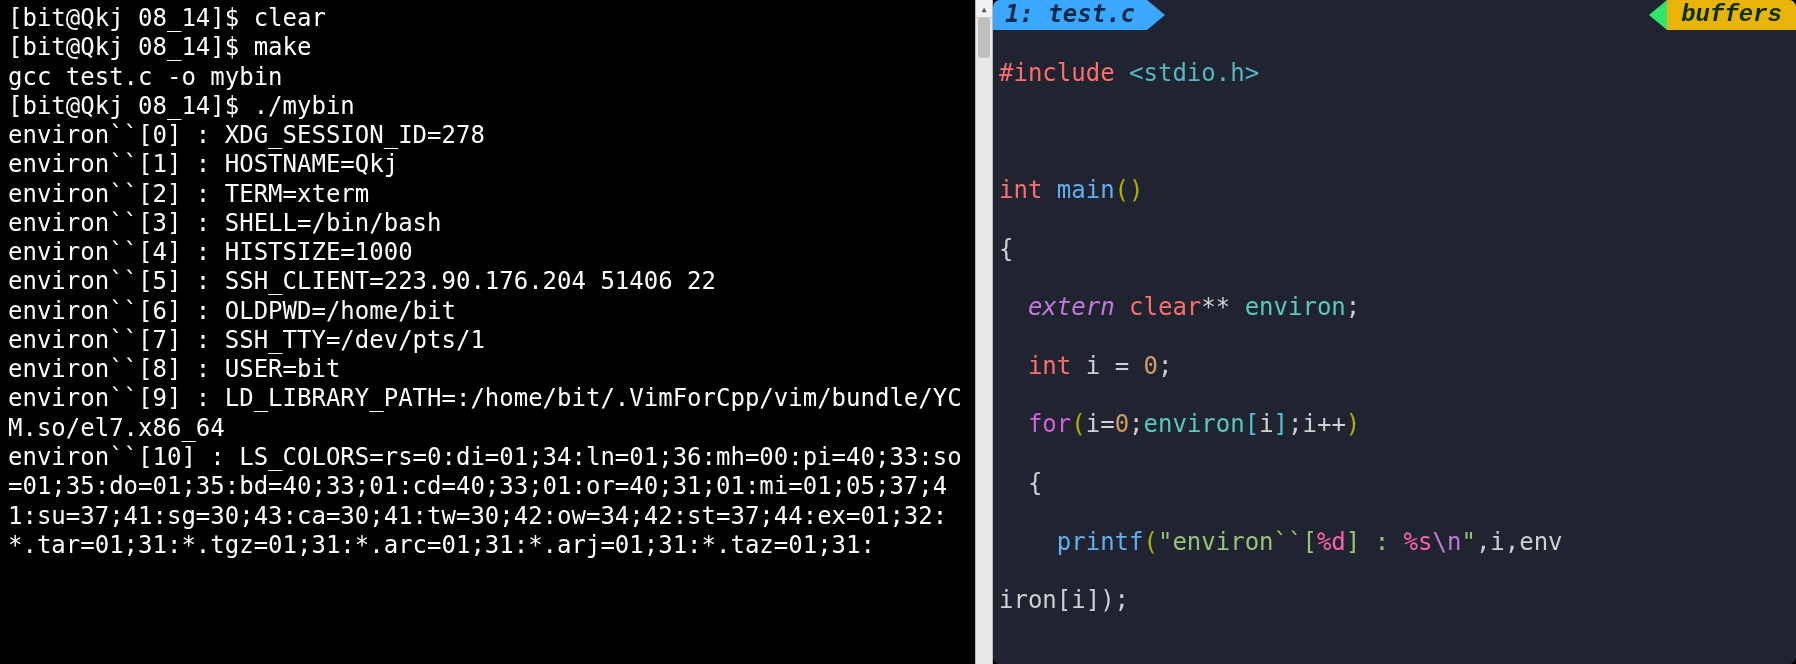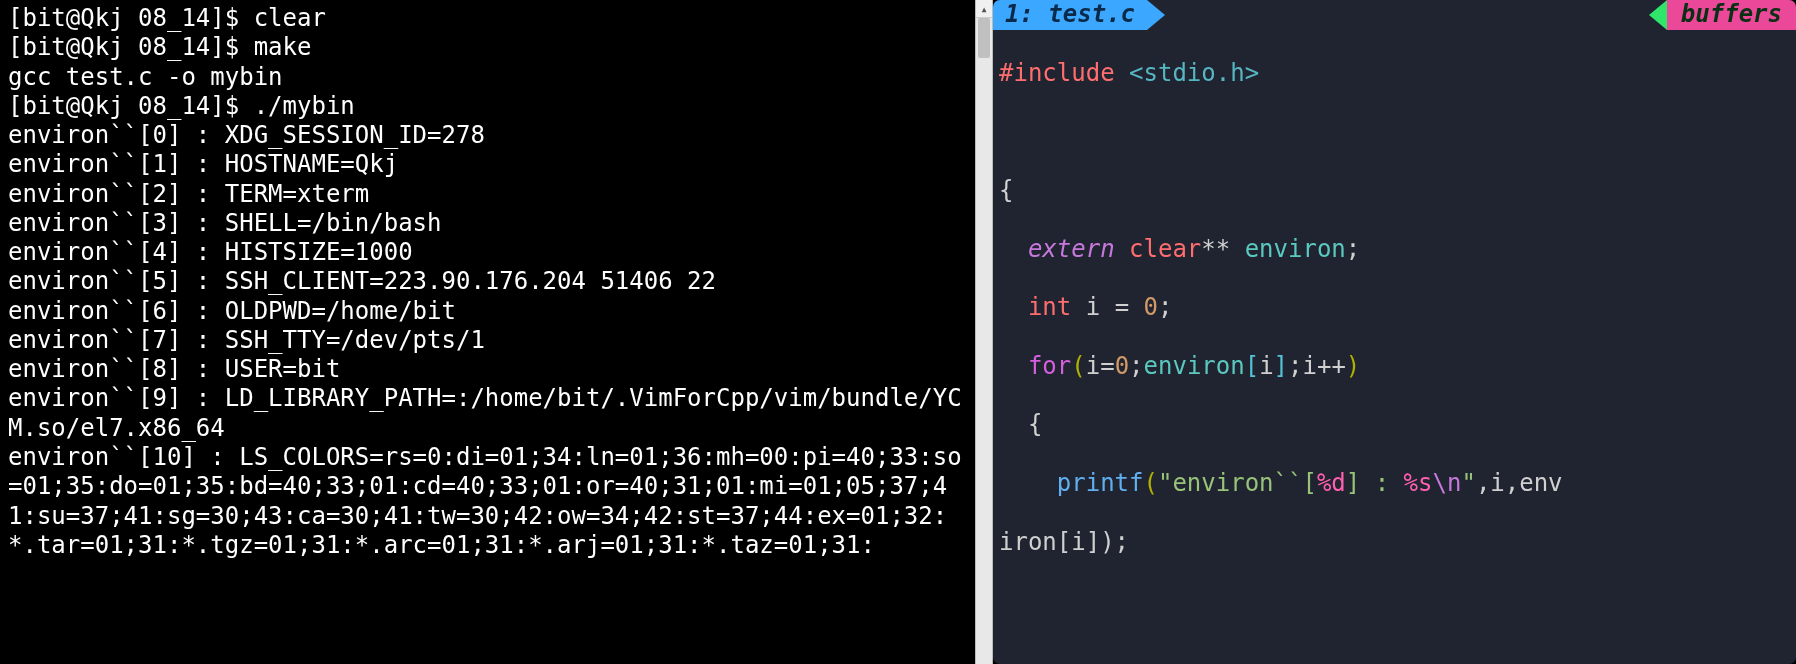--- a/index.html
+++ b/index.html
@@ -86,26 +86,27 @@
   .tab::after{
     content:"";
     position:absolute;
     right:-18px;top:0;
     border-top:15px solid transparent;
     border-bottom:15px solid transparent;
     border-left:18px solid #3ba7ff;
   }
   .tabbar .spacer { flex:1; }
   .buffers-tag{
-    background:#ec4899;
+    background:#eab308;
     color:#0a3014;
     padding:0 14px;
     display:flex;align-items:center;
     font-style: italic;
     position:relative;
+    font-family:Liberation Mono, monospace;
   }
   .buffers-tag::before{
     content:"";
     position:absolute;
     left:-18px;top:0;
     border-top:15px solid transparent;
     border-bottom:15px solid transparent;
     border-right:18px solid #2fe66a;
   }
   .code {
@@ -148,20 +149,21 @@
       </div>
       <div class="spacer"></div>
       <div class="buffers-tag">
         <span>buffers</span>
       </div>
     </div>
 
     <div class="code">
 <span class="row"><span class="kw-pre">#include</span> <span class="hdr">&lt;stdio.h&gt;</span></span>
 <span class="row">&nbsp;</span>
+<span class="row"><span class="kw-type">int</span> <span class="fn">main</span><span class="paren">()</span></span>
 <span class="row"><span class="punc">{</span></span>
 <span class="row">  <span class="kw-ext">extern</span> <span class="kw-type">clear</span><span class="punc">**</span> <span class="id">environ</span><span class="punc">;</span></span>
 <span class="row">  <span class="kw-type">int</span> <span class="punc">i</span> <span class="punc">=</span> <span class="num">0</span><span class="punc">;</span></span>
 <span class="row">  <span class="kw-flow">for</span><span class="paren">(</span><span class="punc">i</span><span class="punc">=</span><span class="num">0</span><span class="punc">;</span><span class="id">environ</span><span class="brack">[</span><span class="punc">i</span><span class="brack">]</span><span class="punc">;i++</span><span class="paren">)</span></span>
 <span class="row">  <span class="punc">{</span></span>
 <span class="row">    <span class="fn">printf</span><span class="paren">(</span><span class="str">"environ``[</span><span class="fmt">%d</span><span class="str">] : </span><span class="fmt">%s</span><span class="esc">\n</span><span class="str">"</span><span class="punc">,i,env</span></span>
 <span class="row"><span class="punc">iron[i]);</span></span>
 
 
 

